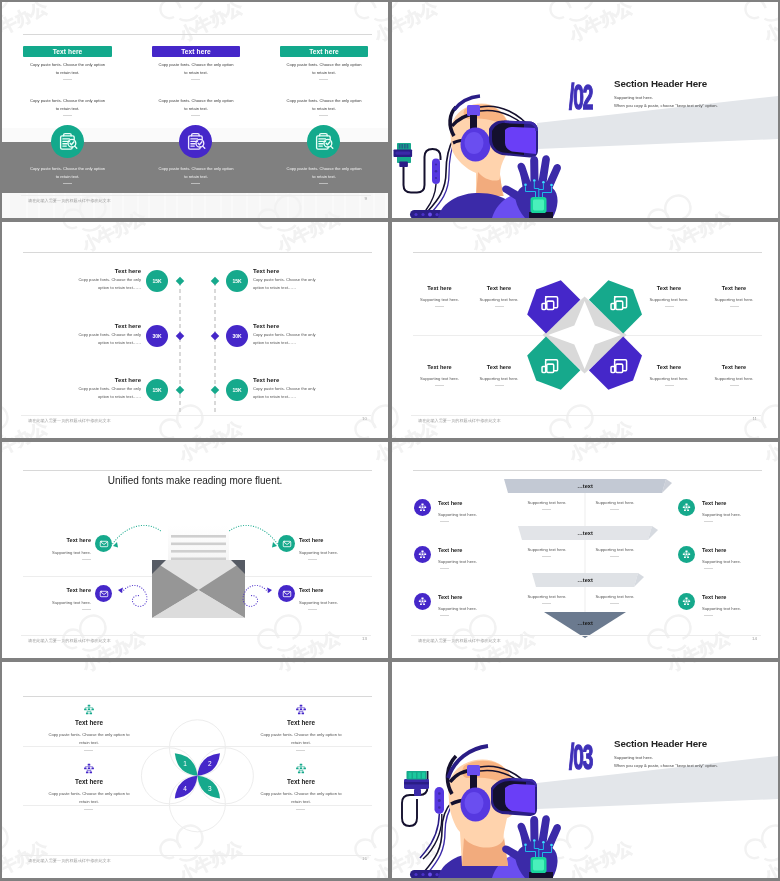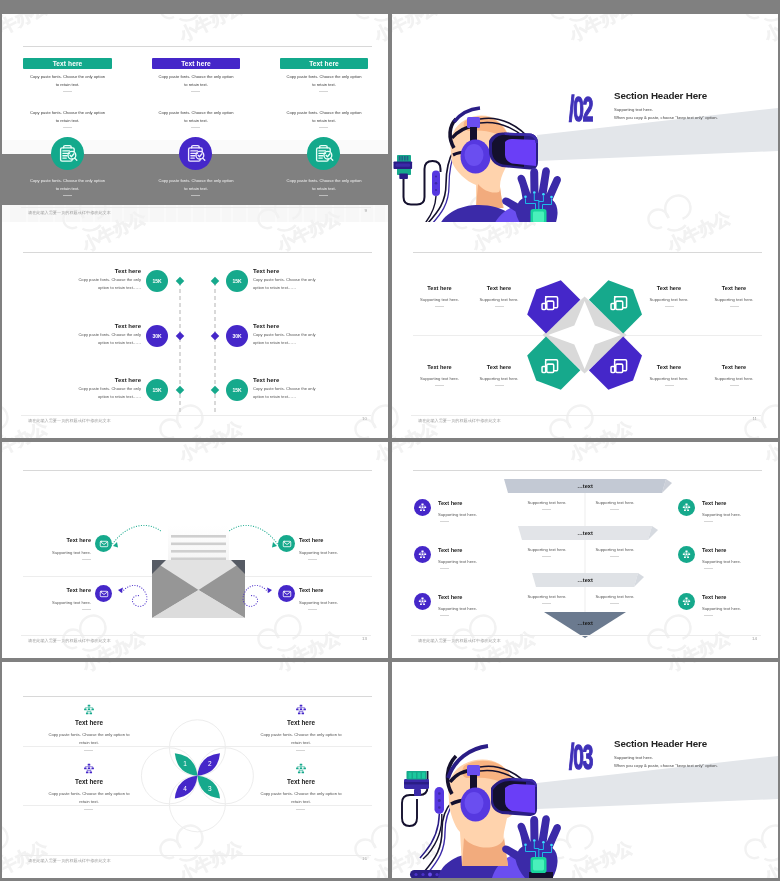--- a/index.html
+++ b/index.html
@@ -1,21 +1,21 @@
 <!DOCTYPE html>
 <html><head>
 <meta charset="utf-8">
 <style>
   html,body{margin:0;padding:0;background:#808080;}
   body{width:780px;height:881px;overflow:hidden;font-family:"Liberation Sans",sans-serif;
        -webkit-font-smoothing:antialiased;}
   .grid{position:absolute;left:0;top:0;width:780px;height:881px;z-index:2;}
   .slide{position:absolute;width:386px;height:216px;background:#fff;overflow:hidden;}
   .c0{left:2px}.c1{left:392px}
-  .r0{top:14px}.r1{top:222px}.r2{top:442px}.r3{top:662px}
+  .r0{top:2px}.r1{top:222px}.r2{top:442px}.r3{top:662px}
 
   .topline{position:absolute;height:1px;background:#d8d8d8;}
   .wm{position:absolute;left:0;top:0;width:780px;height:881px;pointer-events:none;z-index:3;opacity:1;mix-blend-mode:darken;}
   .grid{z-index:1}
   .wmtile{position:absolute;transform:rotate(-27deg);color:transparent;font-size:17px;font-weight:bold;
           -webkit-text-stroke:.8px #f2f2f2;white-space:nowrap;font-family:"DejaVu Sans",sans-serif;}
   .wmlogo{position:absolute;transform:rotate(-27deg);}
   .footer{position:absolute;left:0;top:193px;width:100%;height:18px;}
   .footer .fline{position:absolute;left:19px;right:17px;top:0;height:1px;background:#ececec;}
   .footer .ftxt{position:absolute;left:26px;top:2.8px;font-size:4.1px;color:#9a9a9a;letter-spacing:.05px;}
@@ -403,20 +403,21 @@
     <div class="minidiv" style="left:337.5px;top:163px"></div>
     <div class="footer">
       <div class="fline"></div>
       <div class="ftxt">请在此输入需要一页的标题或样中修改此文本</div>
       <div class="fnum">11</div>
     </div>
   </div>
 
   <div class="slide c0 r2">
     <div class="topline" style="left:21px;right:16px;top:28px"></div>
+    <div class="title5" style="top:33px">Unified fonts make reading more fluent.</div>
     <div class="topline" style="left:21px;right:16px;top:134px;background:#ededed"></div>
     <svg width="386" height="216" viewBox="0 0 386 216" style="position:absolute;left:0;top:0">
       <defs>
         <linearGradient id="paperg" x1="0" y1="0" x2="0" y2="1">
           <stop offset="0" stop-color="#ffffff"></stop>
             <stop offset="1" stop-color="#ebebeb"></stop>
         </linearGradient>
         <linearGradient id="envfront" x1="0" y1="0" x2="0" y2="1">
           <stop offset="0" stop-color="#e4e4e4"></stop>
             <stop offset="1" stop-color="#dcdcdc"></stop>

